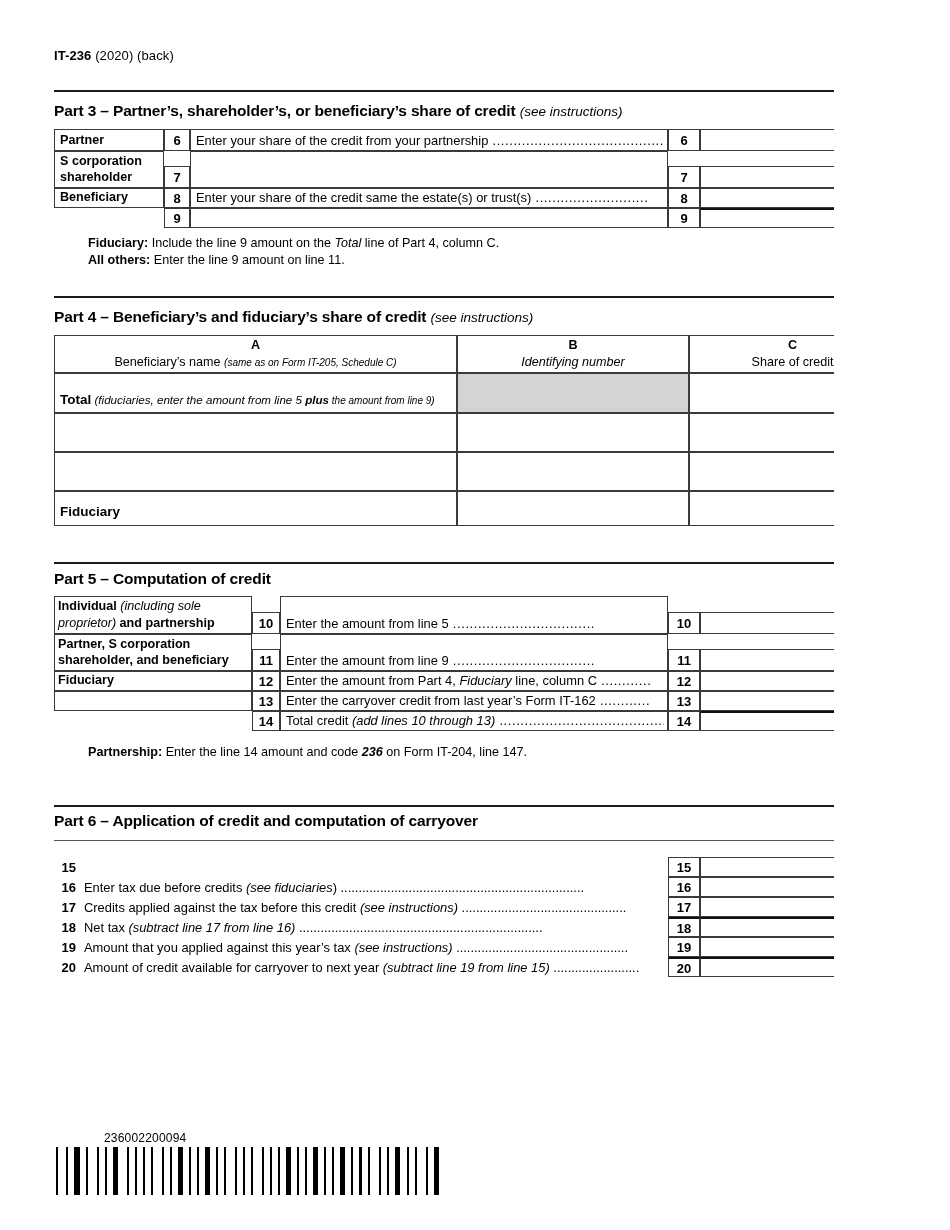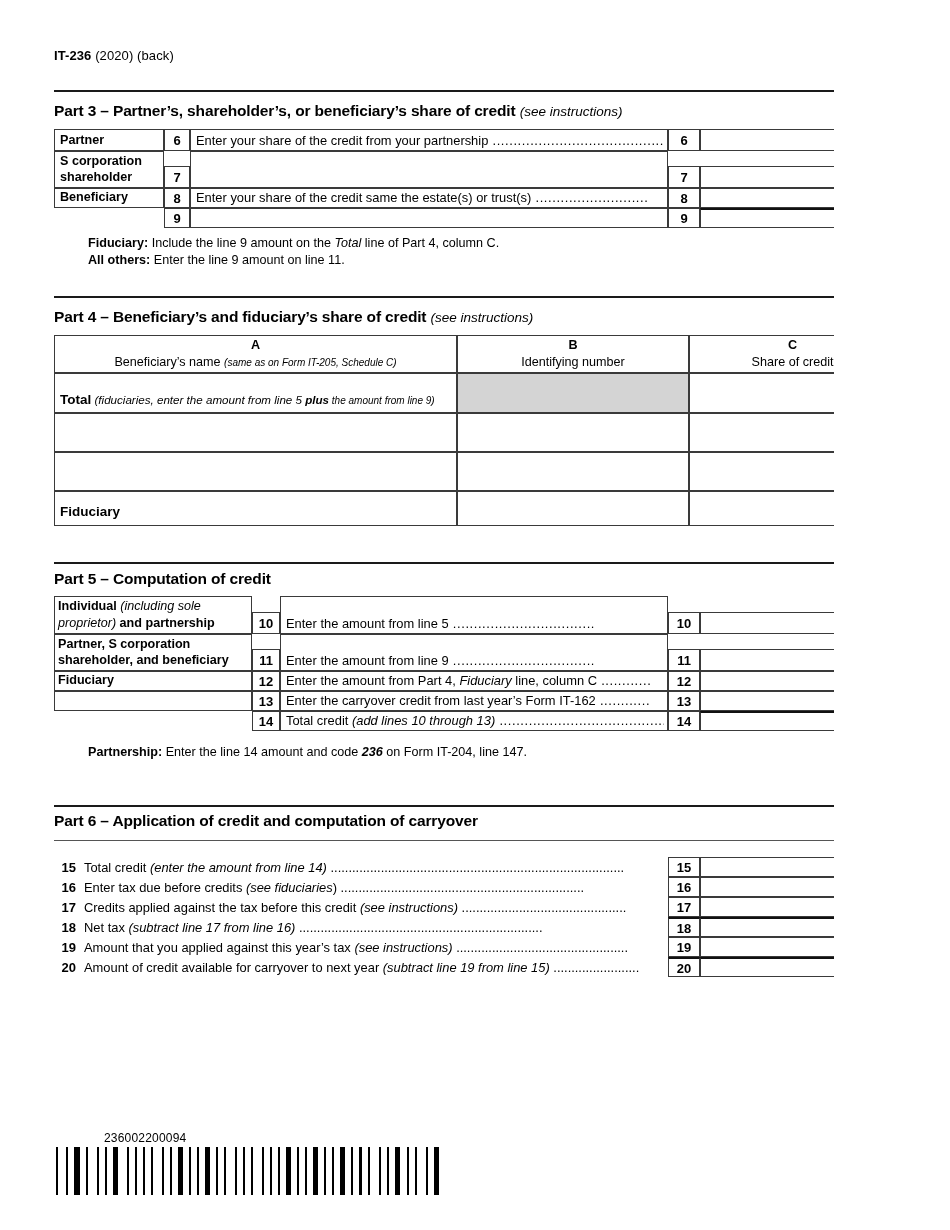--- a/index.html
+++ b/index.html
@@ -246,21 +246,21 @@
 
   <div class="cellbox dark" style="left:54px; top:335px; width:403px; height:38px;"></div>
   <div class="col-letter" style="left:54px; top:338px; width:403px;">A</div>
   <div class="col-sub" style="left:54px; top:355px; width:403px;">
     <span>Beneficiary’s name</span>
     <span class="paren">(same as on Form IT-205, Schedule C)</span>
   </div>
 
   <div class="cellbox dark" style="left:457px; top:335px; width:232px; height:38px;"></div>
   <div class="col-letter" style="left:457px; top:338px; width:232px;">B</div>
-  <div class="col-sub" style="left:457px; top:355px; width:232px;">Identifying number</div>
+  <div class="col-sub" style="left:457px; top:355px; width:232px;font-style:italic;">Identifying number</div>
 
   <div class="cellbox dark" style="left:689px; top:335px; width:207px; height:38px;"></div>
   <div class="col-letter" style="left:689px; top:338px; width:207px;">C</div>
   <div class="col-sub" style="left:689px; top:355px; width:207px;">Share of credit</div>
 
   <div class="cellbox dark" style="left:54px; top:373px; width:403px; height:40px;"></div>
   <div class="cell-label" style="left:60px; top:392px;">
     <span class="b" style="font-size:13.5px;">Total</span><span class="i" style="font-size:11.6px;"> (fiduciaries, enter the amount from line 5 </span><span class="bi" style="font-size:11.6px;">plus</span><span class="i" style="font-size:10px;"> the amount from line 9)</span>
   </div>
   <div class="cellbox dark shaded" style="left:457px; top:373px; width:232px; height:40px;"></div>
@@ -361,23 +361,20 @@
     </div>
   </div>
 
   <div class="abs part-rule" style="top:805px;"></div>
   <div class="abs part-heading" style="top:812px;">
     <span>Part 6 – Application of credit and computation of carryover</span>
   </div>
   <div class="abs part-rule thin" style="top:840px;"></div>
 
   <div class="p6-num" style="left:54px; top:860px;">15</div>
-  <div class="p6-text" style="left:84px; top:860px;">
-    <span>Total credit </span><span class="i">(enter the amount from line 14)</span><span class="lead"> ..................................................................................</span>
-  </div>
   <div class="num-cell" style="left:668px; top:857px; width:32px; height:20px; line-height:19px;">15</div>
   <div class="money-box" style="left:700px; top:857px; width:196px; height:20px;">
     <span class="cents">.00</span>
   </div>
 
   <div class="p6-num" style="left:54px; top:880px;">16</div>
   <div class="p6-text" style="left:84px; top:880px;">
     <span>Enter tax due before credits </span><span class="i">(see fiduciaries</span><span>)</span><span class="lead"> ....................................................................</span>
   </div>
   <div class="num-cell" style="left:668px; top:877px; width:32px; height:20px; line-height:19px;">16</div>

